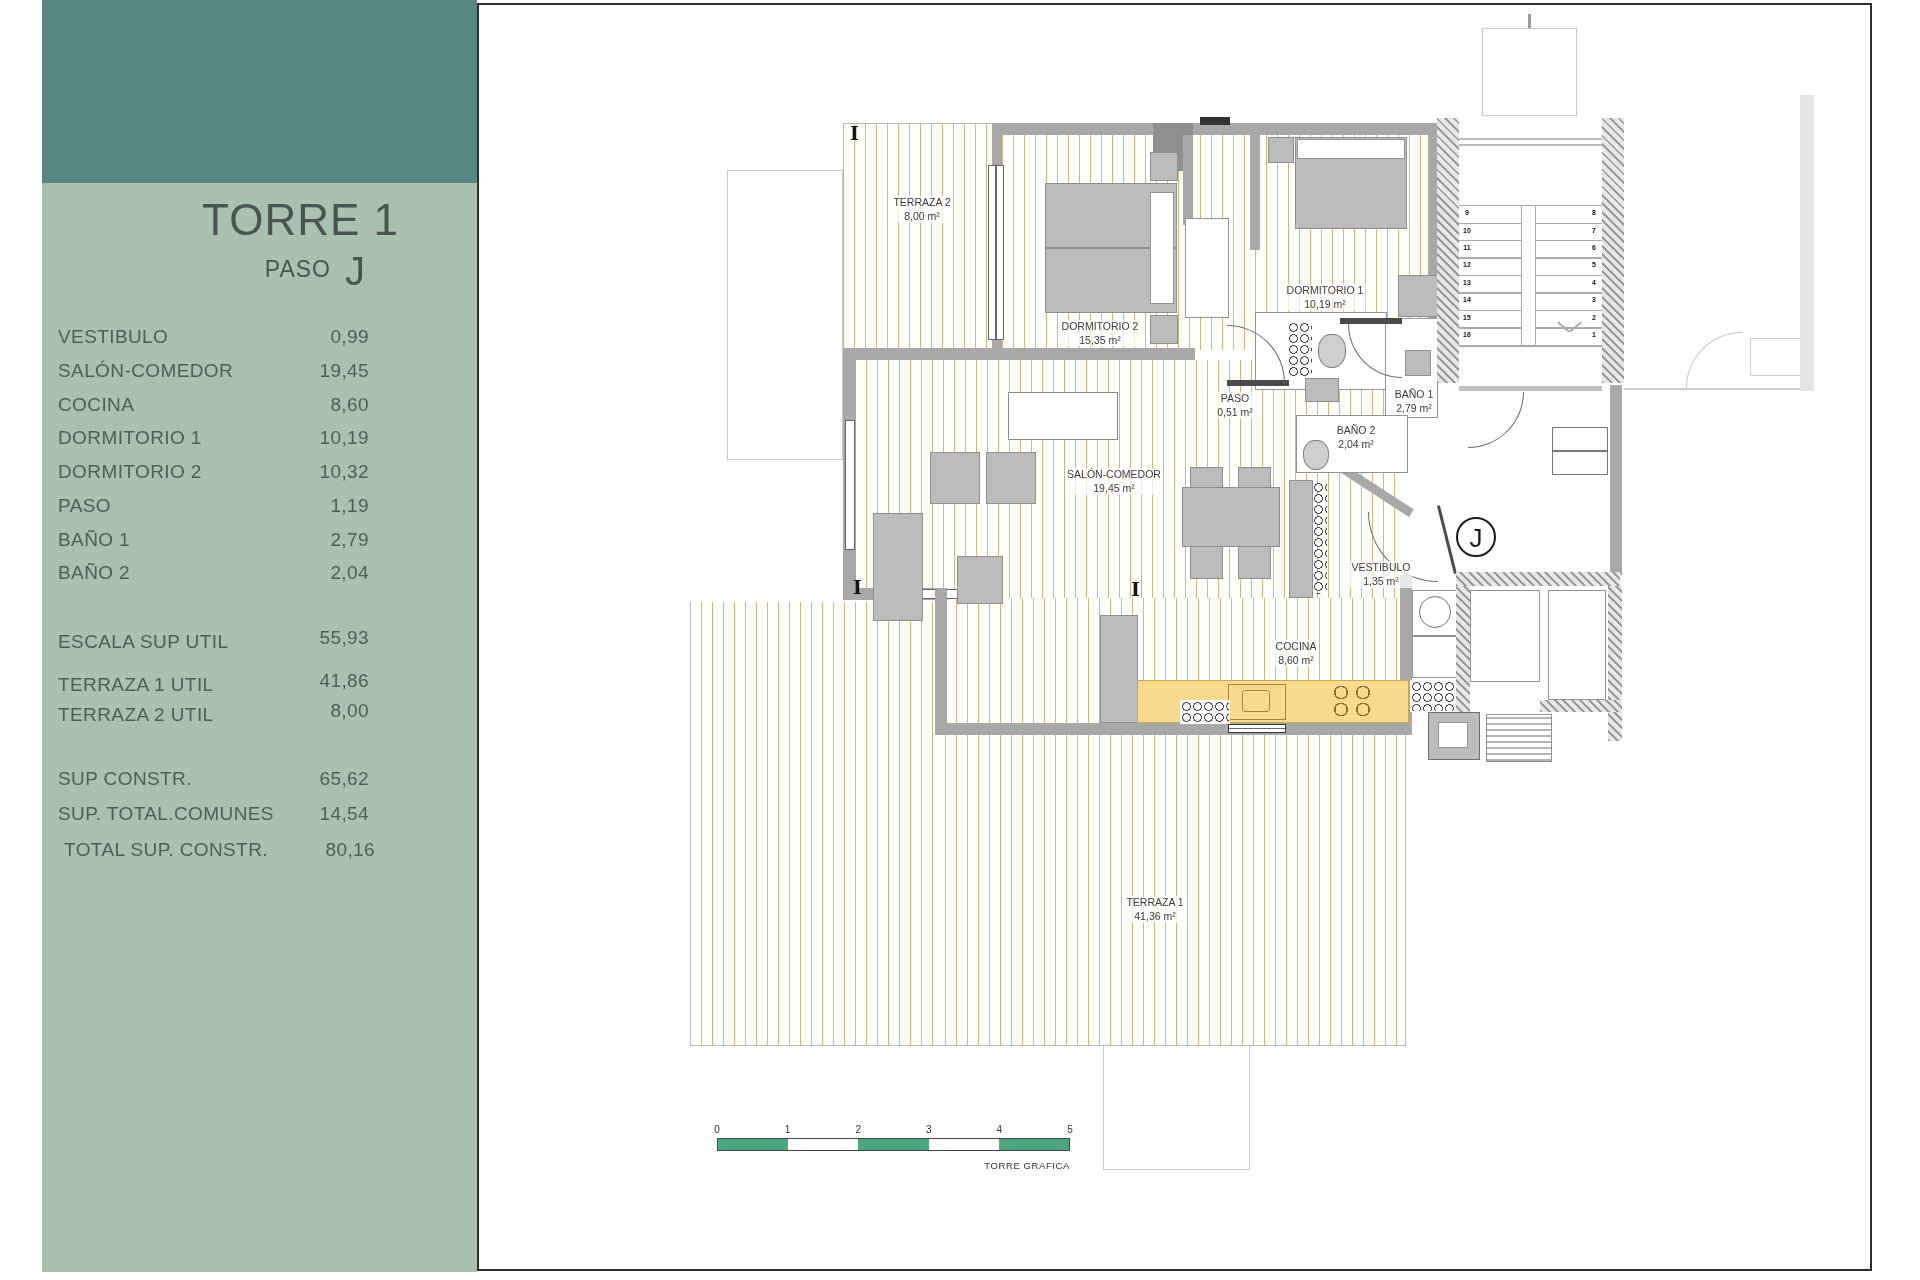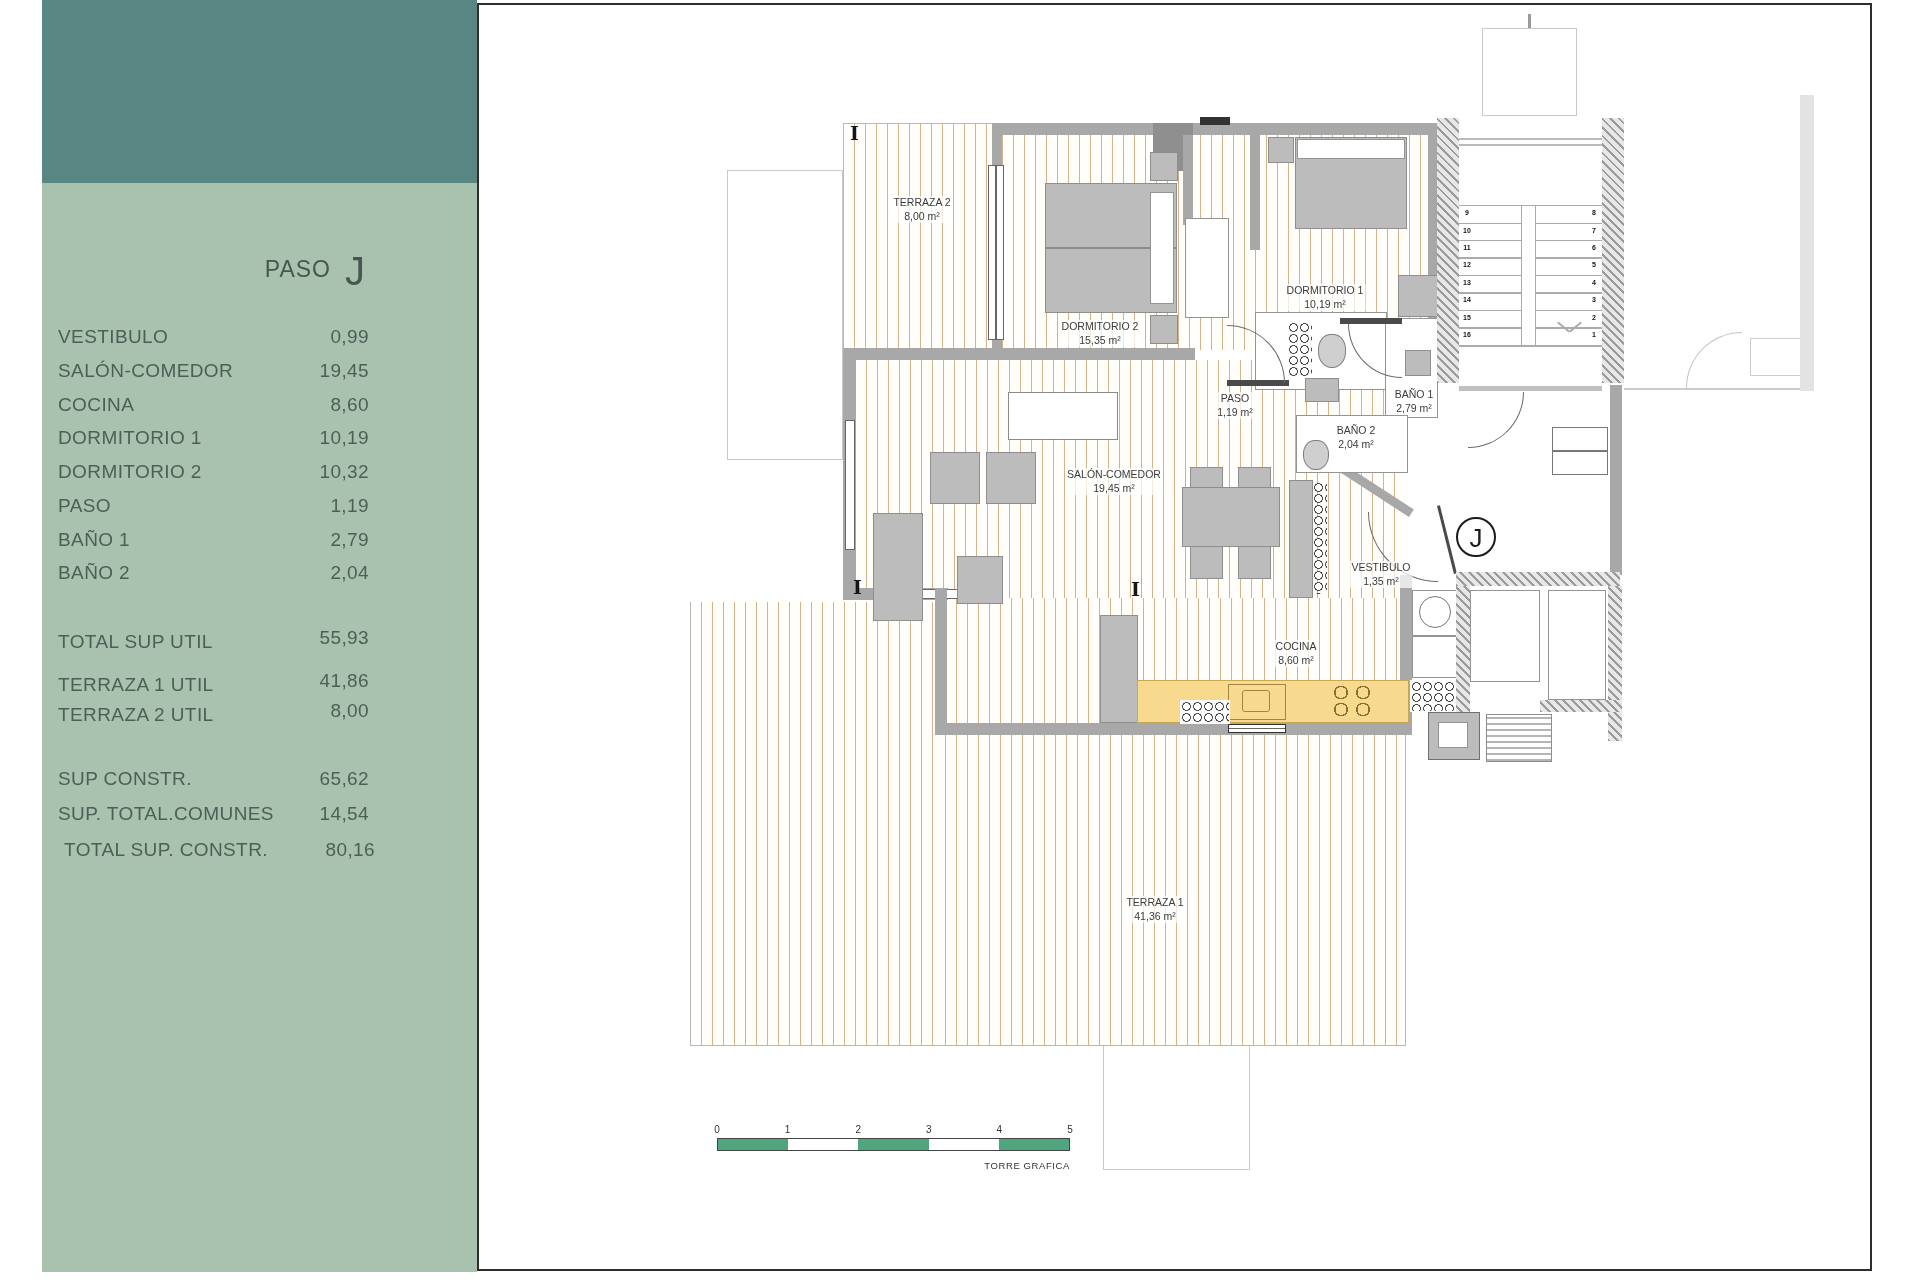--- a/index.html
+++ b/index.html
@@ -48,20 +48,21 @@
   .sbar div{flex:1 1 0;}
   .scap{position:absolute;right:0;top:36px;font-size:9.5px;letter-spacing:.6px;color:#333;}
 </style>
 </head>
 <body>
 
 <div id="stage">
 
   <div class="sb-header" style="background:#588783"></div>
   <div class="sb-panel" style="background:#a9c2b0">
+    <div class="sb-title">TORRE 1</div>
     <div class="sb-tipo">
       <span class="t1">PASO</span><span class="t2">J</span>
     </div>
     <div class="srow" style="top:143px">
         <span class="lab">VESTIBULO</span>
         <span class="val">0,99</span>
       </div>
     <div class="srow" style="top:177px">
         <span class="lab">SALÓN-COMEDOR</span>
         <span class="val">19,45</span>
@@ -84,21 +85,21 @@
       </div>
     <div class="srow" style="top:346px">
         <span class="lab">BAÑO 1</span>
         <span class="val">2,79</span>
       </div>
     <div class="srow" style="top:379px">
         <span class="lab">BAÑO 2</span>
         <span class="val">2,04</span>
       </div>
     <div class="srow" style="top:448px">
-        <span class="lab">TOTAL SUP UTIL</span>
+        <span class="lab">ESCALA SUP UTIL</span>
         <span class="val" style="top:-4px">55,93</span>
       </div>
     <div class="srow" style="top:491px">
         <span class="lab">TERRAZA 1 UTIL</span>
         <span class="val" style="top:-4px">41,86</span>
       </div>
     <div class="srow" style="top:521px">
         <span class="lab">TERRAZA 2 UTIL</span>
         <span class="val" style="top:-4px">8,00</span>
       </div>
@@ -260,21 +261,21 @@
   <div class="rlabel" style="left:1100px;top:320px">
       <div>DORMITORIO 2</div>
       <div>15,35 m²</div>
     </div>
   <div class="rlabel" style="left:1325px;top:284px">
       <div>DORMITORIO 1</div>
       <div>10,19 m²</div>
     </div>
   <div class="rlabel" style="left:1235px;top:392px">
       <div>PASO</div>
-      <div>1,19 m²</div>
+      <div>0,51 m²</div>
     </div>
   <div class="rlabel" style="left:1414px;top:388px">
       <div>BAÑO 1</div>
       <div>2,79 m²</div>
     </div>
   <div class="rlabel" style="left:1356px;top:424px">
       <div>BAÑO 2</div>
       <div>2,04 m²</div>
     </div>
   <div class="rlabel" style="left:1114px;top:468px">

